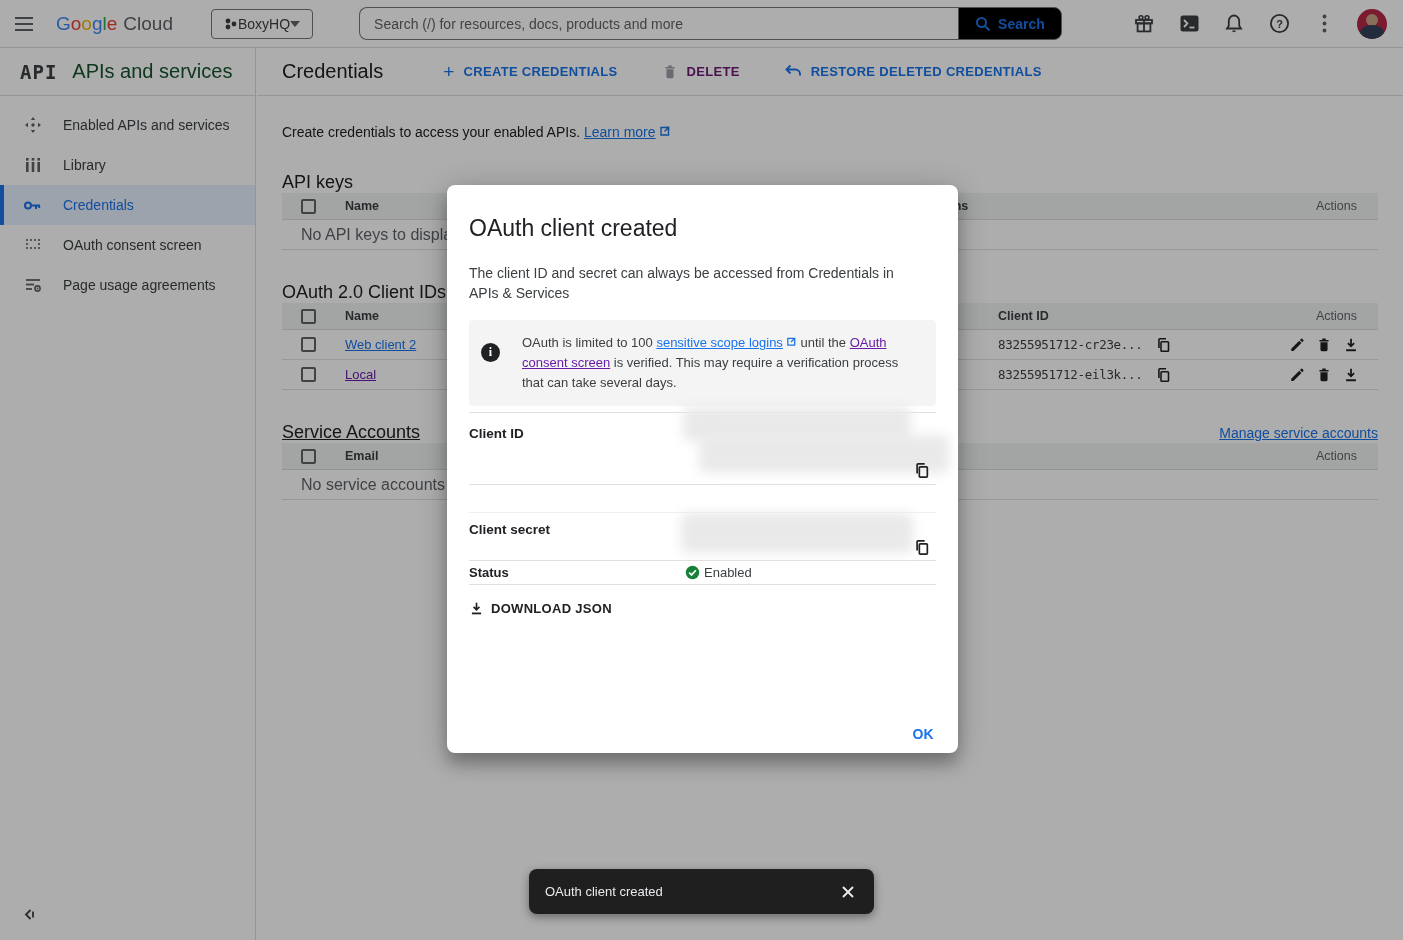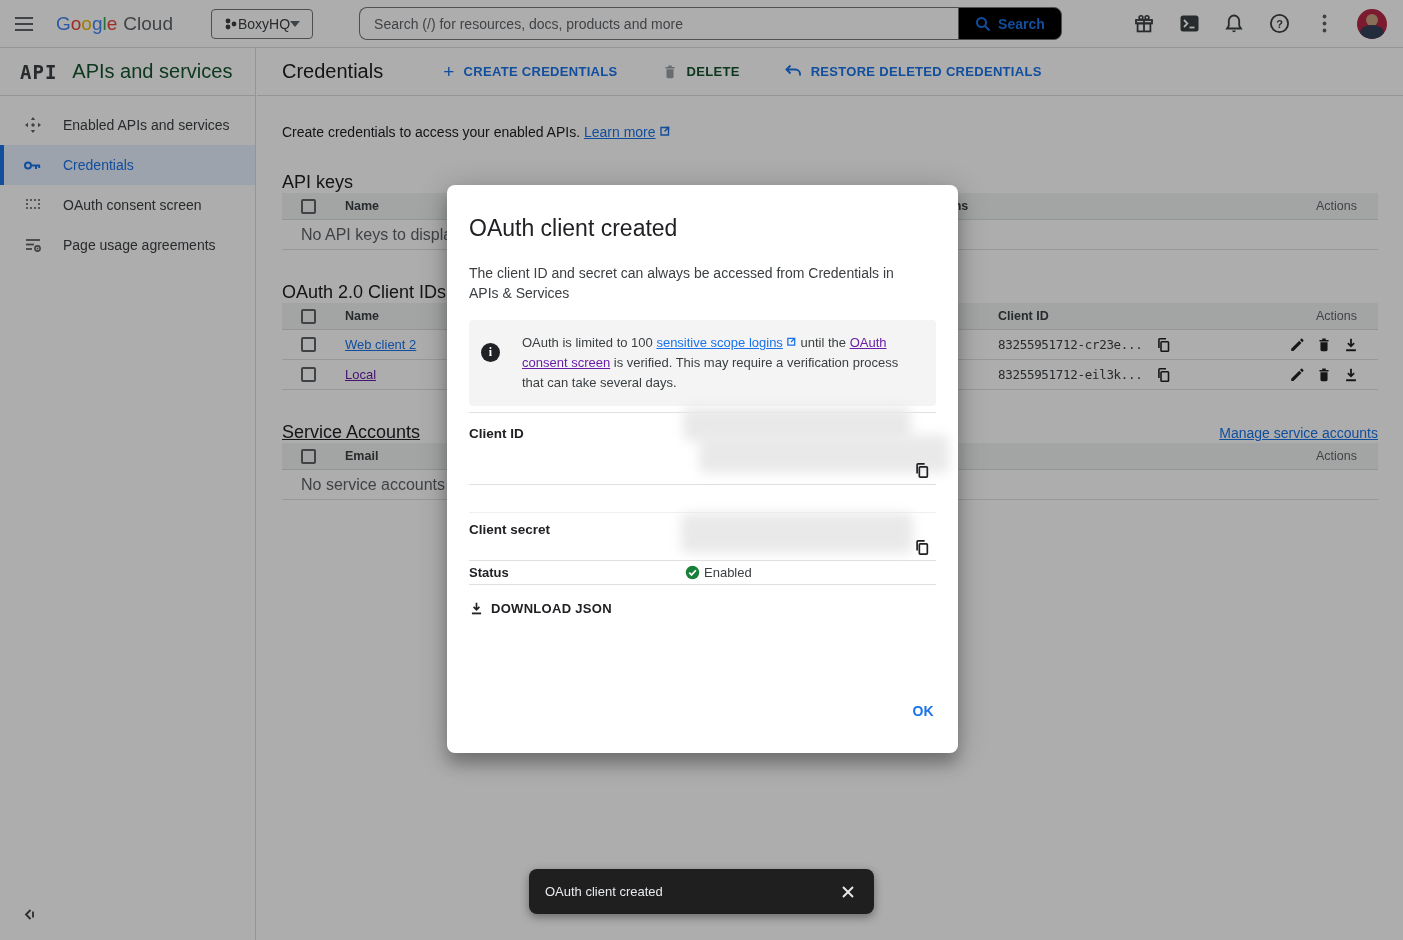--- a/index.html
+++ b/index.html
@@ -42,21 +42,21 @@
   .sb-item.selected { background:#e8f0fe; color:#1a73e8; }
   .sb-item.selected .sbi { color:#1a73e8; }
   .sb-item.selected::before { content:""; position:absolute; left:0; top:0; bottom:0; width:4px; background:#1a73e8; }
   .collapse-btn { position:absolute; left:22px; bottom:14px; color:#3c4043; cursor:pointer; }
 
   
   .main { position:absolute; left:257px; top:48px; right:0; bottom:0; background:#fff; }
   .main-head { height:48px; border-bottom:1px solid #dadce0; display:flex; align-items:center; padding-left:25px; }
   .page-title { font-size:20px; color:#202124; margin-right:60px; }
   .tbtn { display:flex; align-items:center; gap:9px; font-size:13px; font-weight:bold; letter-spacing:.3px; color:#1a73e8; cursor:pointer; margin-right:44px; white-space:nowrap; }
-  .tbtn.disabled { color:#14532d; cursor:default; }
+  .tbtn.disabled { color:#701a75; cursor:default; }
   .plus { font-size:19px; font-weight:normal; line-height:1; }
   .content { padding:0 25px; }
   .desc { margin-top:28px; font-size:14px; color:#202124; }
   a.link { color:#1a73e8; text-decoration:underline; cursor:pointer; }
   a.link-visited { color:#681da8; text-decoration:underline; cursor:pointer; }
   .extlink { display:inline-block; margin-left:3px; color:#1a73e8; }
   .section-title { margin-top:32px; font-size:18px; font-weight:400; color:#202124; }
   .section-head-row { margin-top:32px; display:flex; align-items:baseline; justify-content:space-between; }
   .section-head-row .section-title { margin-top:0;text-decoration:underline; }
   .manage-link { font-size:14px; }
@@ -92,21 +92,21 @@
   .row-clientid { height:73px; } .row-clientid .lbl { position:absolute; left:0; top:13px; font-size:13.5px; }
   .row-spacer { height:28px; border-bottom:1px solid #efefef; }
   .row-secret { height:48px; } .row-secret .lbl { position:absolute; left:0; top:9px; font-size:13.5px; }
   .row-kv { height:24px; display:flex; align-items:center; }
   .row-kv .lbl { width:216px; flex:none; }
   .row-kv .val { color:#3c4043; display:flex; align-items:center; gap:4px; }
   .blob { position:absolute; background:#e9e9e9; filter:blur(6px); border-radius:6px; }
   .copy-btn { position:absolute; color:#202124; cursor:pointer; }
   .dl-btn { margin:9px 0 0 12px; display:inline-flex; align-items:center; gap:7px; padding:7px 10px; font-size:13px;
             font-weight:bold; letter-spacing:.3px; color:#202124; cursor:pointer; }
-  .ok-btn { position:absolute; right:24px; bottom:34px; color:#1a73e8; font-weight:bold; font-size:14px; letter-spacing:.3px; cursor:pointer; }
+  .ok-btn { position:absolute; right:24px; bottom:11px; color:#1a73e8; font-weight:bold; font-size:14px; letter-spacing:.3px; cursor:pointer; }
   .check-circle { width:15px; height:15px; flex:none; }
 
   .toast { position:absolute; left:529px; top:869px; width:345px; height:45px; background:#1f1f1f; border-radius:8px;
            display:flex; align-items:center; padding:0 16px; z-index:30; box-shadow:0 3px 10px rgba(0,0,0,.4); }
   .toast-msg { color:#e8eaed; font-size:13px; }
   .toast-close { margin-left:auto; width:20px; height:20px; display:flex; align-items:center; justify-content:center; color:#e8eaed; cursor:pointer; }
 </style>
 </head>
 <body>
 
@@ -192,20 +192,33 @@
       <span class="sbi">
         <svg width="18" height="18" viewBox="0 0 18 18" fill="currentColor">
             <path d="M9 1l2.2 3H6.8z"></path>
             <path d="M9 17l-2.2-3h4.4z"></path>
             <path d="M1 9l3-2.2v4.4z"></path>
             <path d="M17 9l-3 2.2V6.8z"></path>
             <circle cx="9" cy="9" r="1.7"></circle>
           </svg>
       </span>
       <span>Enabled APIs and services</span>
+    </div>
+    <div class="sb-item">
+      <span class="sbi">
+        <svg width="18" height="18" viewBox="0 0 18 18" fill="currentColor">
+            <rect x="2" y="6" width="2.6" height="10"></rect>
+            <rect x="7.7" y="6" width="2.6" height="10"></rect>
+            <rect x="13.4" y="6" width="2.6" height="10"></rect>
+            <rect x="2" y="2" width="2.6" height="2.6"></rect>
+            <rect x="7.7" y="2" width="2.6" height="2.6"></rect>
+            <rect x="13.4" y="2" width="2.6" height="2.6"></rect>
+          </svg>
+      </span>
+      <span>Library</span>
     </div>
     <div class="sb-item selected">
       <span class="sbi">
         <svg width="19" height="19" viewBox="0 0 19 19">
             <circle cx="5" cy="9.5" r="3" fill="none" stroke="currentColor" stroke-width="2"></circle>
             <line x1="8" y1="9.5" x2="17" y2="9.5" stroke="currentColor" stroke-width="2"></line>
             <line x1="13" y1="9.5" x2="13" y2="13" stroke="currentColor" stroke-width="2"></line>
             <line x1="16.2" y1="9.5" x2="16.2" y2="12" stroke="currentColor" stroke-width="2"></line>
           </svg>
       </span>

